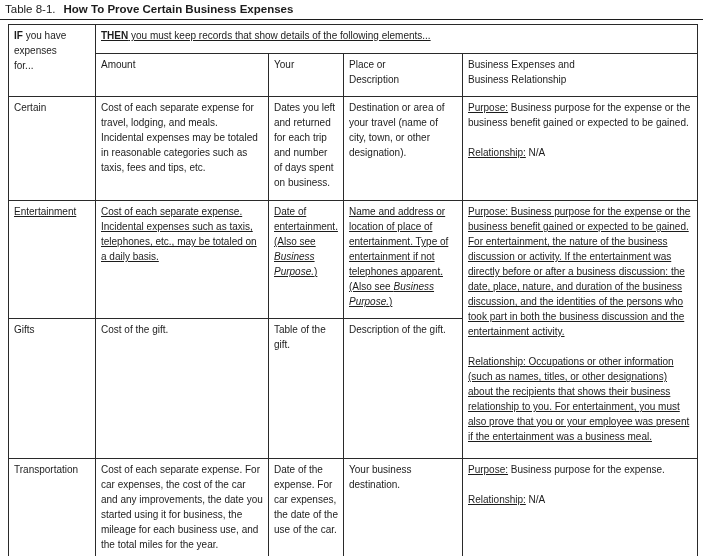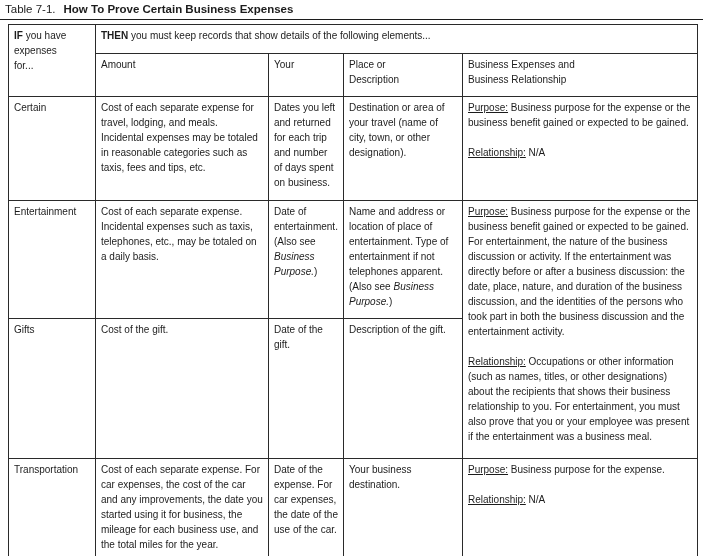--- a/index.html
+++ b/index.html
@@ -48,49 +48,50 @@
     overflow: hidden;
   }
   th.if-cell {
     vertical-align: top;
     padding-top: 4px;
   }
   th.then-cell {
     text-align: center;
     vertical-align: middle;
     height: 22px;
+    text-decoration: underline;
   }
   th.col-head {
     font-weight: bold;
     text-align: center;
     vertical-align: bottom;
     height: 36px;
     padding-bottom: 5px;
   }
   th.row-label {
     font-weight: bold;
     padding-top: 5px;
   }
   td.body-cell { padding-top: 5px; }
   td.purpose-cell { padding-right: 7px; }
   tr.r-travel        { height: 104px; }
-  tr.r-entertainment { height: 118px; }
+  tr.r-entertainment { height: 118px; text-decoration: underline; }
   tr.r-gifts         { height: 140px; }
   tr.r-transport     { height: 101px; }
   .b { font-weight: bold; }
   .i { font-style: italic; }
   .u { text-decoration: underline; }
 </style>
 </head>
 <body>
 
 <div class="page">
 
   <div class="title-row">
-    <span class="title-label">Table 7-1.</span><span class="title-heading">How To Prove Certain Business Expenses</span>
+    <span class="title-label">Table 8-1.</span><span class="title-heading">How To Prove Certain Business Expenses</span>
   </div>
   <div class="title-rule"></div>
 
   <table class="doc-table">
     <colgroup>
       <col style="width:87px">
       <col style="width:173px">
       <col style="width:75px">
       <col style="width:119px">
       <col style="width:235px">
@@ -130,21 +131,21 @@
       <td class="body-cell"><span>Name and address or location of place of entertainment. Type of entertainment if not telephones apparent. (Also see </span><span class="i">Business Purpose.</span><span>)</span></td>
       <td class="body-cell purpose-cell" rowspan="2"><span class="u">Purpose:</span><span> Business purpose for the expense or the business benefit gained or expected to be gained.
 For entertainment, the nature of the business discussion or activity. If the entertainment was directly before or after a business discussion: the date, place, nature, and duration of the business discussion, and the identities of the persons who took part in both the business discussion and the entertainment activity.
 
 </span><span class="u">Relationship:</span><span> Occupations or other information (such as names, titles, or other designations) about the recipients that shows their business relationship to you. For entertainment, you must also prove that you or your employee was present if the entertainment was a business meal.</span></td>
     </tr>
 
     <tr class="r-gifts">
       <th class="row-label">Gifts</th>
       <td class="body-cell">Cost of the gift.</td>
-      <td class="body-cell">Date of the gift.</td>
+      <td class="body-cell">Table of the gift.</td>
       <td class="body-cell">Description of the gift.</td>
     </tr>
 
     <tr class="r-transport">
       <th class="row-label">Transportation</th>
       <td class="body-cell">Cost of each separate expense. For car expenses, the cost of the car and any improvements, the date you started using it for business, the mileage for each business use, and the total miles for the year.</td>
       <td class="body-cell">Date of the expense. For car expenses, the date of the use of the car.</td>
       <td class="body-cell">Your business destination.</td>
       <td class="body-cell purpose-cell"><span class="u">Purpose:</span><span> Business purpose for the expense.
 

